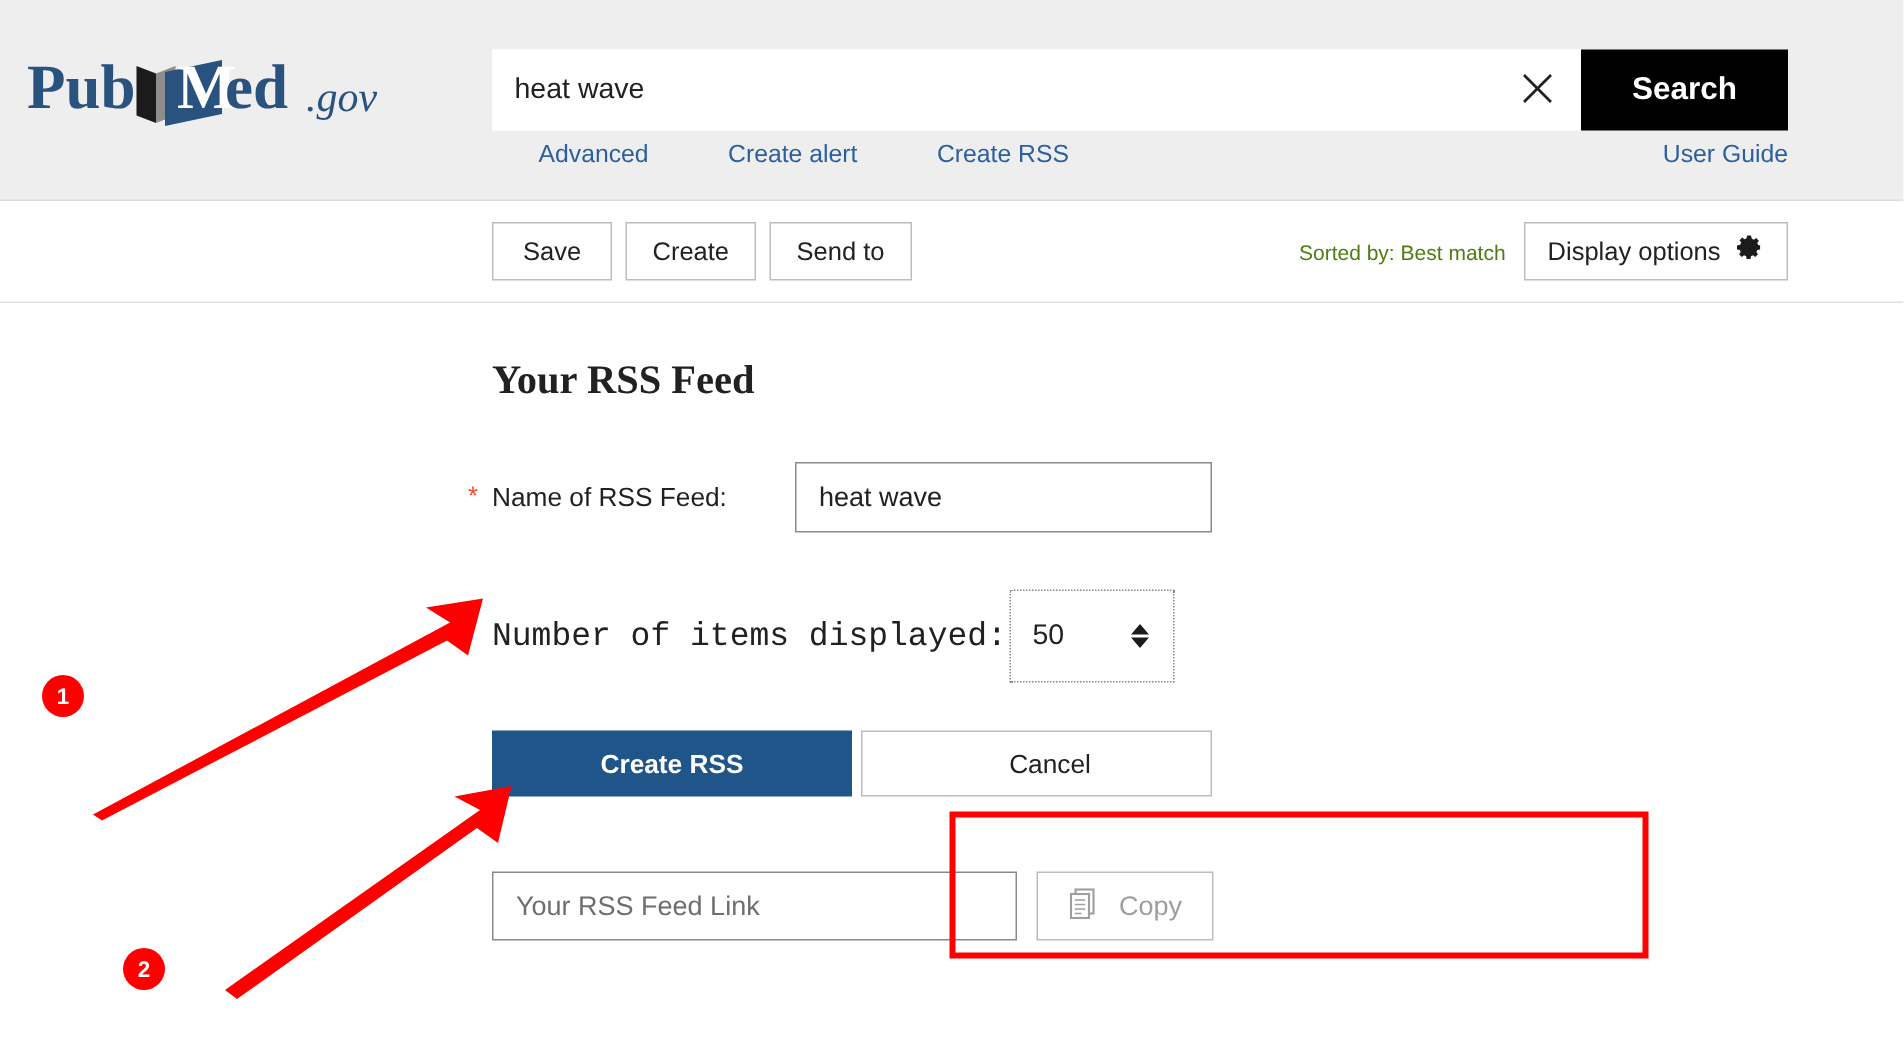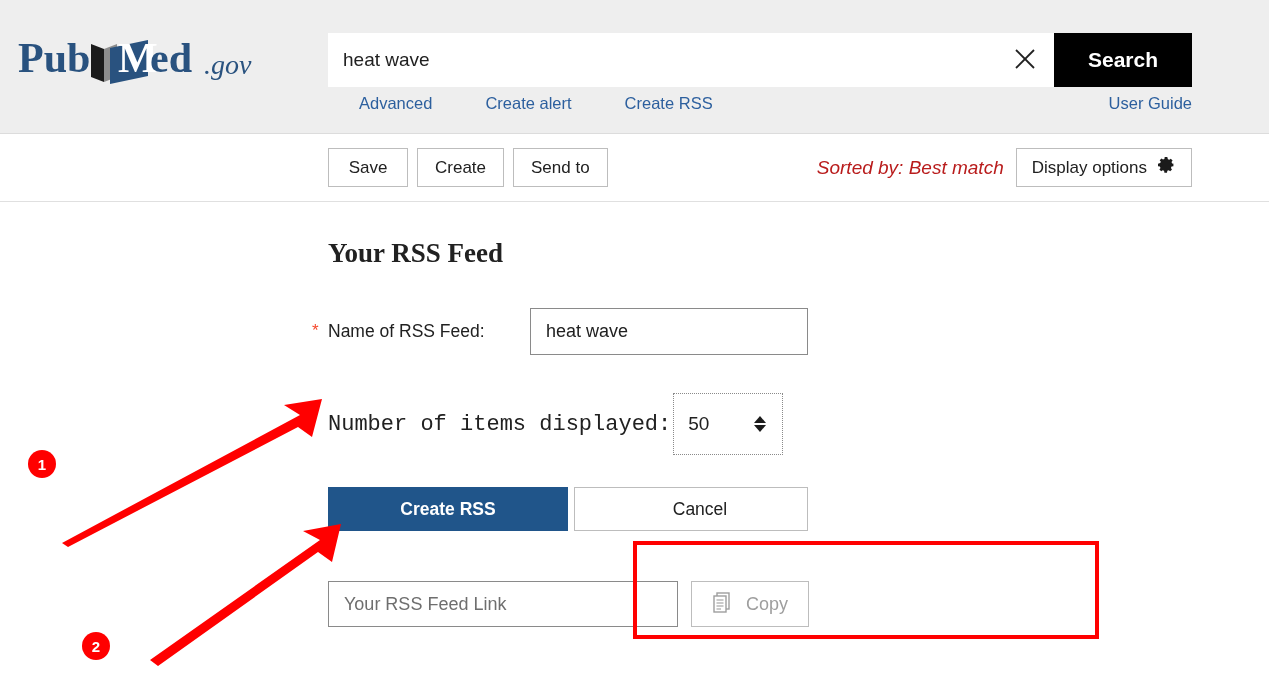--- a/index.html
+++ b/index.html
@@ -131,23 +131,22 @@
   }
   .tb-right {
     position: absolute;
     right: 77px;
     top: 14px;
     display: flex;
     align-items: center;
     gap: 12px;
   }
   .sorted-label {
-    font-size: 19px;
-    color: #b91c1c;
-    font-style: italic;
+    font-size: 14px;
+    color: #4d7c0f;
   }
   .display-opts {
     height: 39px;
     padding: 12px 15px;
     background: #ffffff;
     border: 1px solid #bdbdbd;
     font-family: "Liberation Sans", sans-serif;
     font-size: 17px;
     color: #212121;
     cursor: pointer;

